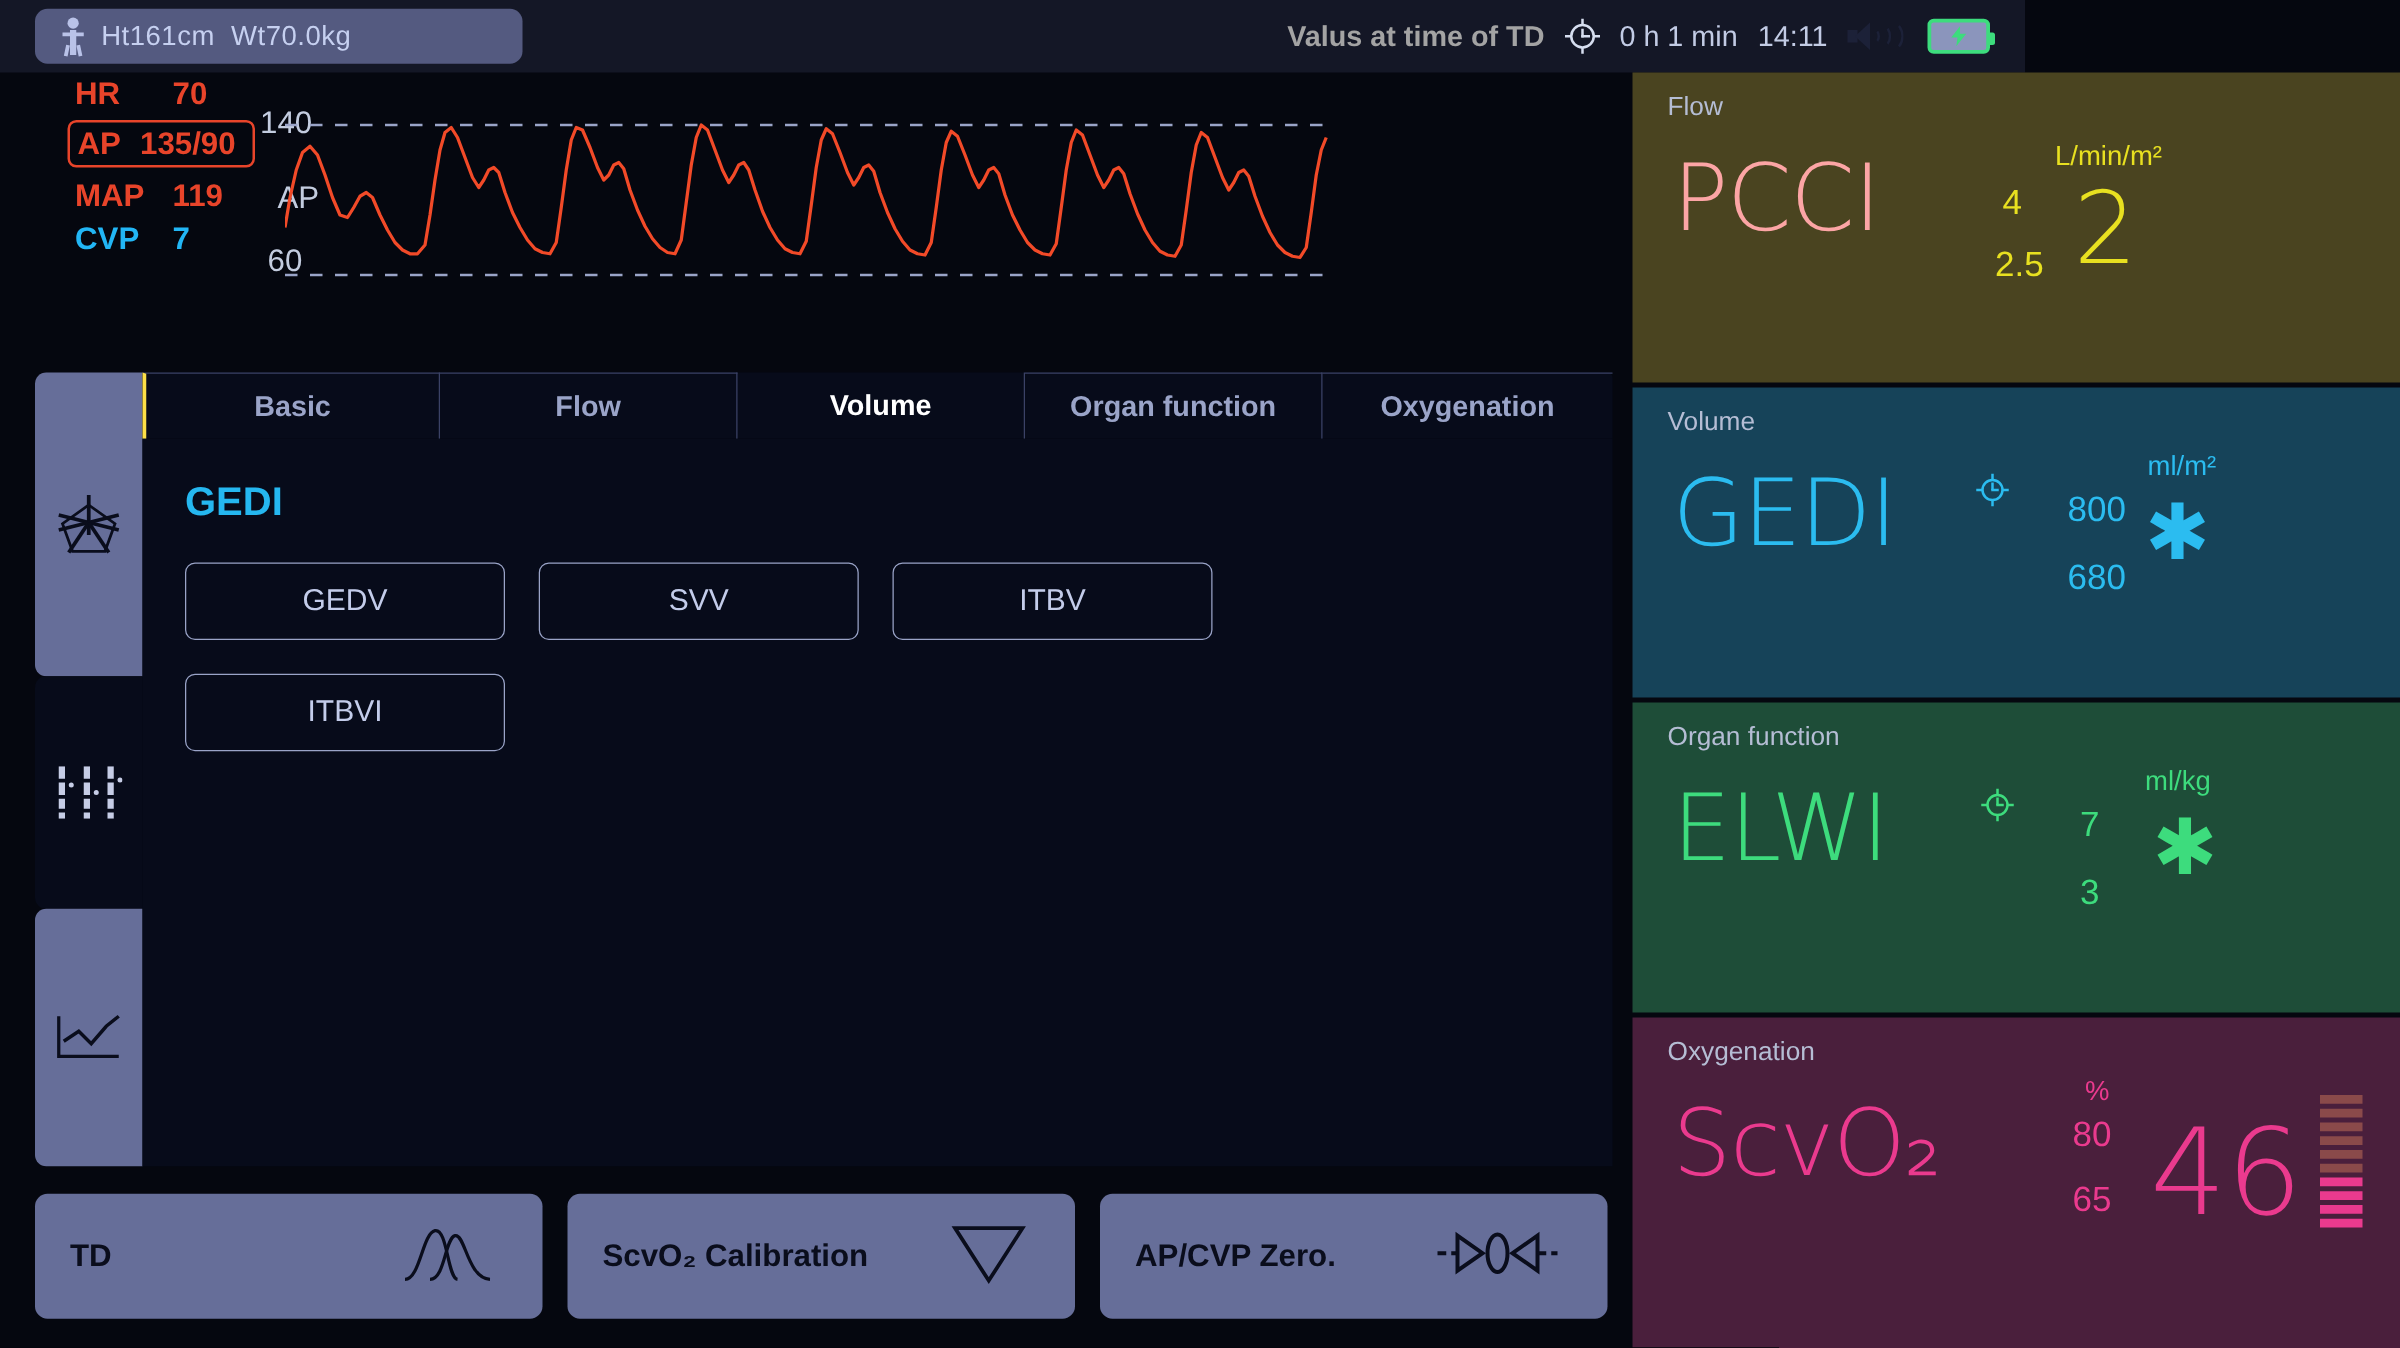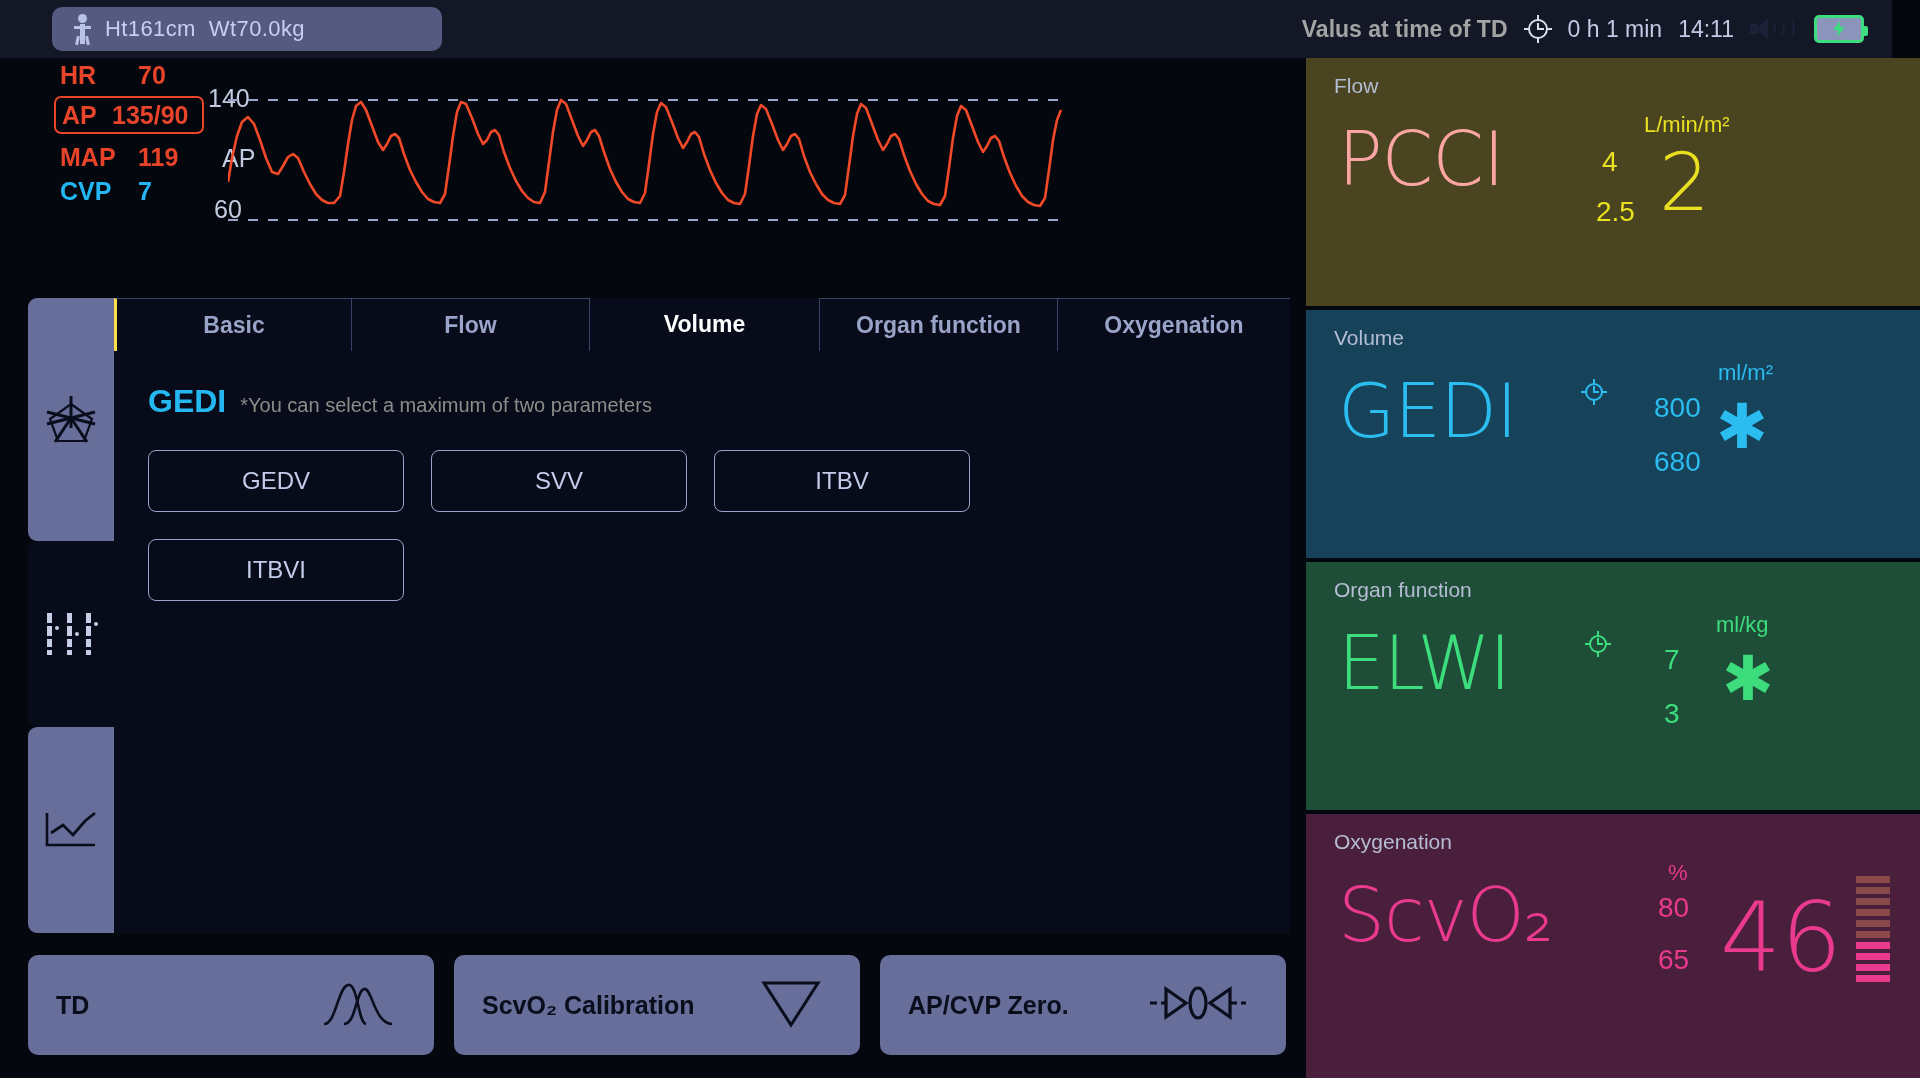--- a/index.html
+++ b/index.html
@@ -6,23 +6,23 @@
   html, body {
     width: 1920px; height: 1078px;
     background: #05060f;
     font-family: "Liberation Sans", sans-serif;
     overflow: hidden;
   }
   #root { position: relative; width: 1920px; height: 1078px; background: #05070f; }
 
   
   #header {
-    position: absolute; left: 0; top: 0; width: 1892px; height: 58px;
+    position: absolute; left: 0; top: 0; width: 1620px; height: 58px;
     background: #141726;
-    display: flex; align-items: center; padding-left: 24px;
+    display: flex; align-items: center;
   }
   #patient-chip {
     margin-left: 28px;
     height: 44px; min-width: 390px;
     background: #545a80;
     border-radius: 10px;
     display: flex; align-items: center; gap: 14px;
     padding: 0 26px 0 22px;
   }
   .person-icon { width: 17px; height: 30px; position: relative; flex: 0 0 auto; }
@@ -296,21 +296,20 @@
       <div class="tab t-basic">Basic</div>
       <div class="tab t-flow">Flow</div>
       <div class="tab t-volume active">Volume</div>
       <div class="tab t-organ">Organ function</div>
       <div class="tab t-oxy">Oxygenation</div>
     </div>
 
     <div id="tab-content">
       <div id="content-head">
         <span id="gedi-title">GEDI</span>
-        <span id="gedi-note">*You can select a maximum of two parameters</span>
       </div>
       <div id="param-grid">
         <div class="param-btn">GEDV</div>
         <div class="param-btn">SVV</div>
         <div class="param-btn">ITBV</div>
         <div class="param-btn">ITBVI</div>
       </div>
     </div>
   </div>
 

